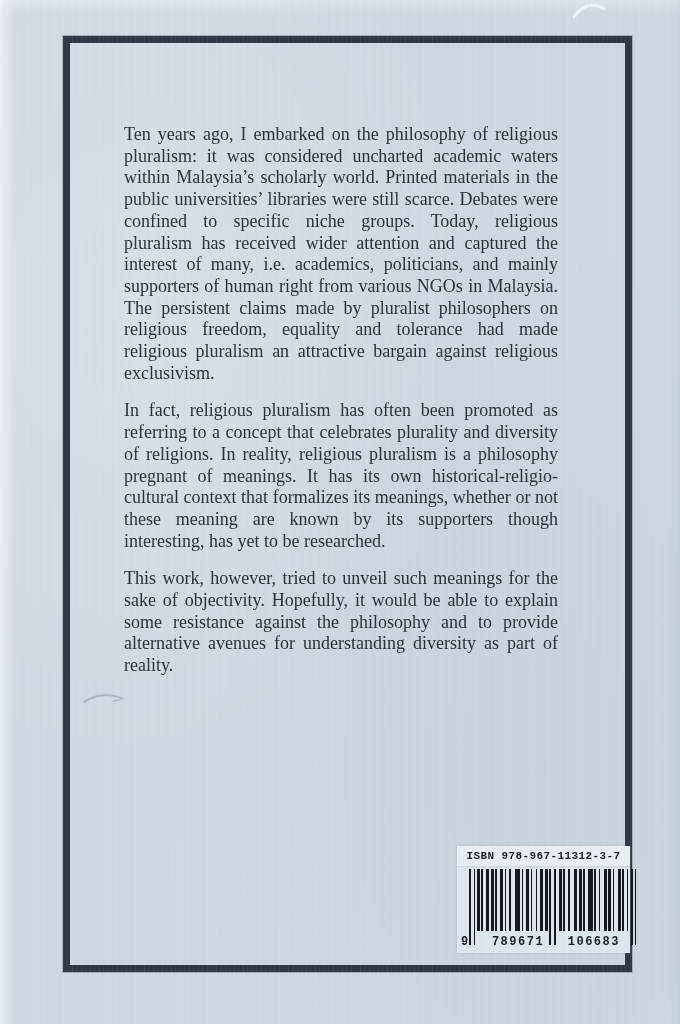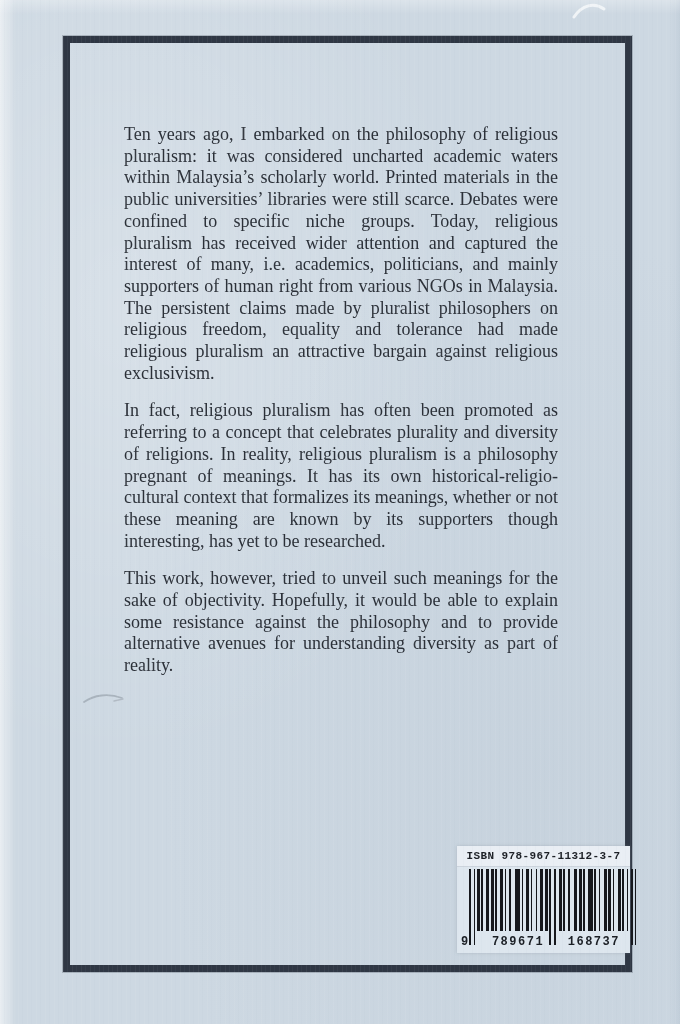--- a/index.html
+++ b/index.html
@@ -162,17 +162,17 @@
         <div class="bar" style="width: 1.55px; margin-right: 3.1px;"></div>
         <div class="bar" style="width: 3.1px; margin-right: 1.55px;"></div>
         <div class="bar" style="width: 1.55px; margin-right: 3.1px;"></div>
         <div class="bar" style="width: 1.55px; margin-right: 3.1px;"></div>
         <div class="bar tall" style="width: 1.55px; margin-right: 1.55px;"></div>
         <div class="bar tall" style="width: 1.55px; margin-right: 0px;"></div>
       </div>
     <div class="digits-row">
       <span>9</span>
       <span class="grp">789671</span>
-      <span class="grp">168737</span>
+      <span class="grp">106683</span>
     </div>
   </div>
 
 </div>
 
 </body></html>

